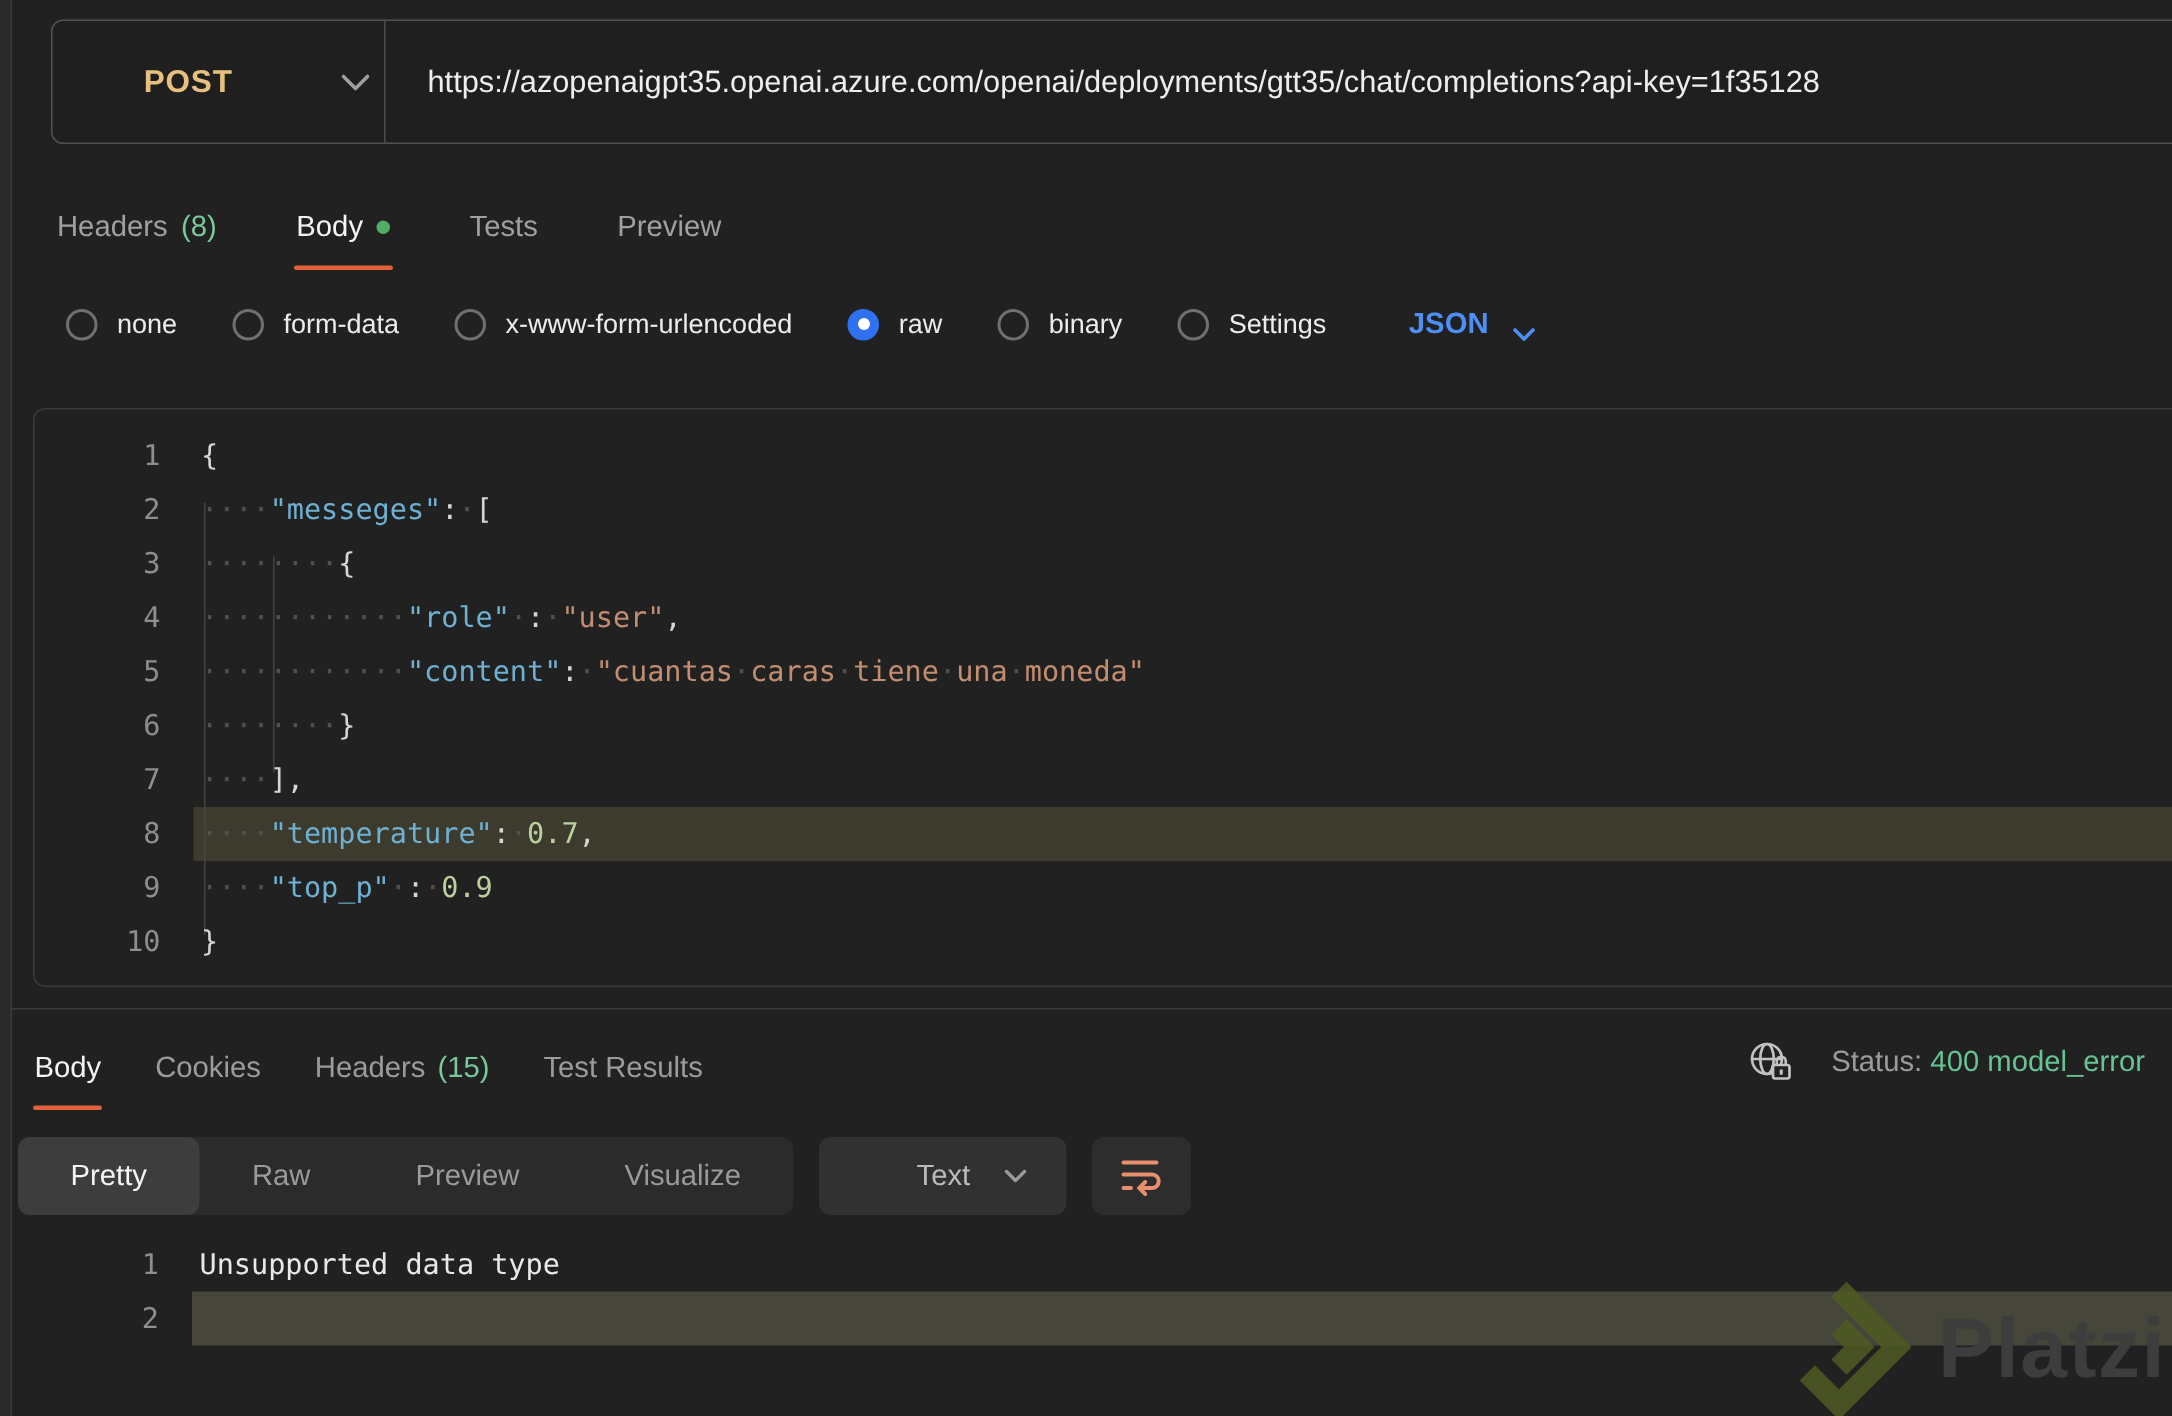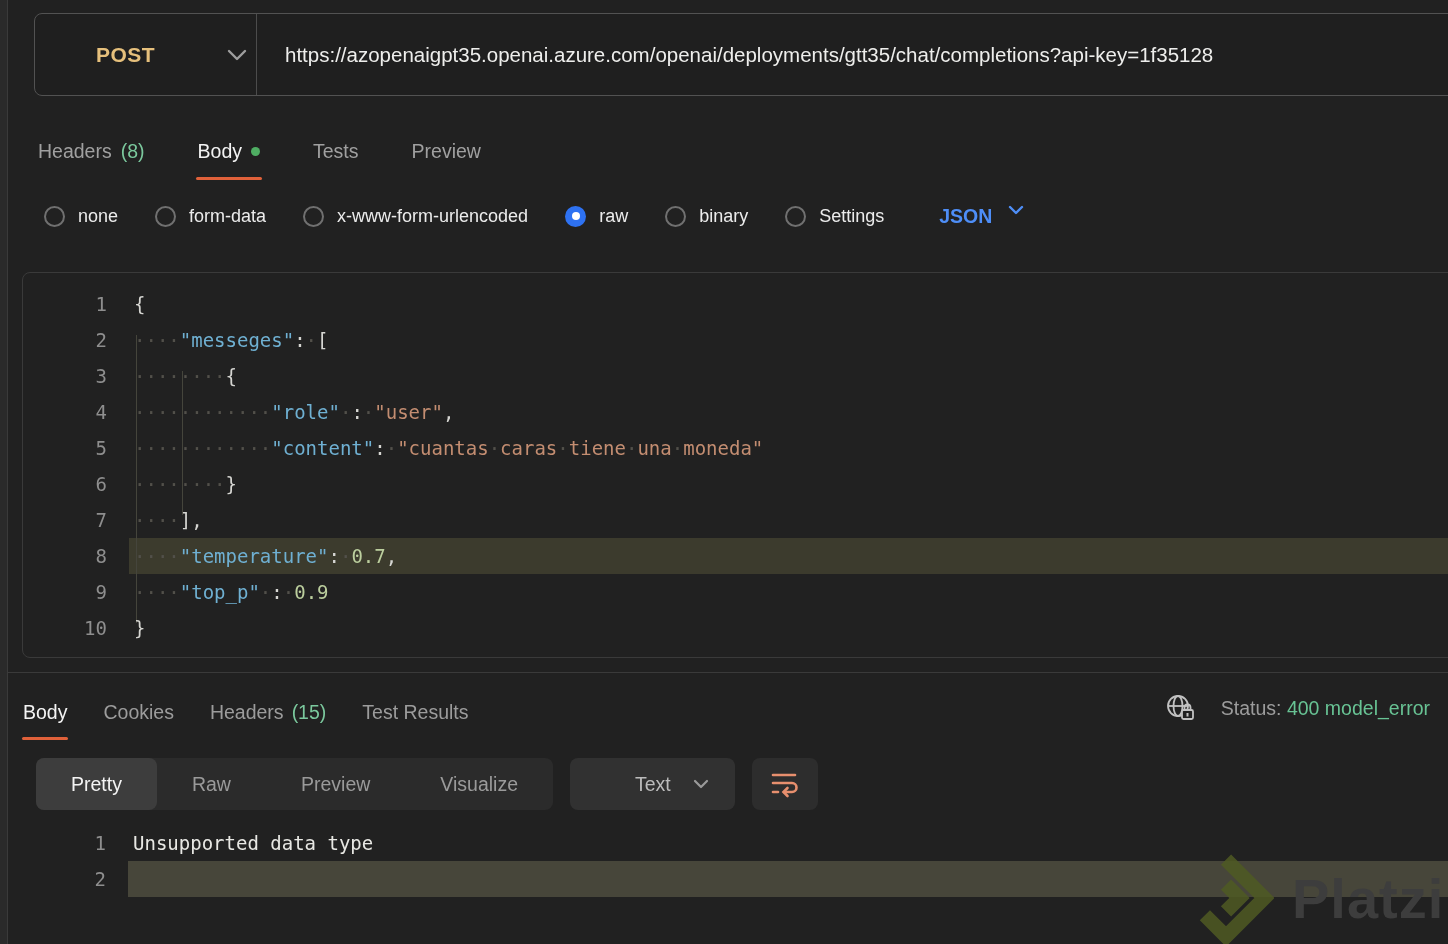--- a/index.html
+++ b/index.html
@@ -38,21 +38,21 @@
   .count { color:var(--count-green); }
 
   
   .modes-row { position:absolute; left:44px; top:194px; height:44px; display:flex; align-items:center; gap:37px; }
   .mode { display:flex; align-items:center; gap:13px; cursor:pointer; }
   .radio { width:21px; height:21px; border-radius:50%; border:2px solid #707070; position:relative; }
   .mode.selected .radio { border:none; background:var(--radio-blue); }
   .mode.selected .radio::after { content:""; position:absolute; left:50%; top:50%;
     width:8px; height:8px; border-radius:50%; background:#fff; transform:translate(-50%,-50%); }
   .mode-label { color:#ececec; font-size:18px; }
-  .lang-dd { display:flex; align-items:flex-start; gap:16px; margin-left:18px; cursor:pointer; }
+  .lang-dd { display:flex; align-items:flex-end; gap:16px; margin-left:18px; cursor:pointer; }
   .lang-label { color:var(--link-blue); font-size:19.5px; font-weight:700; }
 
   
   .editor { position:absolute; left:22px; top:272px; right:-14px; height:386px;
     border:1px solid #3a3a3a; border-radius:8px; overflow:hidden; }
   .editor-inner { position:absolute; inset:0; padding-top:13px; }
   .code-line { display:flex; height:36px; line-height:36px; font-size:19px; position:relative; }
   .gutter { width:84px; text-align:right; color:#8e8e8e; flex:none; }
   .code-text { padding-left:27px; white-space:pre; color:#d6d6d2; }
   .hl-row { position:absolute; left:106px; right:0; height:36px; background:var(--highlight-row); }
@@ -71,21 +71,21 @@
   .resp-tab { display:flex; align-items:center; gap:8px; color:#9c9c9c; font-size:19.5px;
     cursor:pointer; position:relative; padding:0 1px; }
   .resp-tab.active { color:#f4f4f4; }
   .resp-tab.active::after { content:""; position:absolute; left:0; right:0; bottom:-2px;
     height:3px; background:var(--accent-orange); border-radius:2px; }
   .status-area { position:absolute; top:686px; right:18px; height:44px; display:flex; align-items:center; gap:26px; }
   .status-text { font-size:19.5px; color:#9c9c9c; }
   .status-value { color:var(--status-green);margin-top:44px; }
 
   
-  .views-wrap { position:absolute; left:36px; top:758px; height:52px; display:flex; gap:17px; }
+  .views-wrap { position:absolute; left:12px; top:758px; height:52px; display:flex; gap:17px; }
   .segments { display:flex; background:#2b2b2b; border-radius:8px; }
   .segment { display:flex; align-items:center; padding:0 35px; color:#9a9a9a;
     font-size:19.5px; border-radius:8px; cursor:pointer; }
   .segment.active { background:#3d3d3d; color:#f4f4f4; }
   .text-dd { display:flex; align-items:center; gap:22px; background:#313131; border-radius:8px;
     padding:0 26px; cursor:pointer; }
   .text-dd-label { color:#bbbbbb; font-size:19.5px;margin-left:39px; }
   .wrap-btn { display:flex; align-items:center; justify-content:center; width:66px;
     background:#2d2d2d; border-radius:8px; cursor:pointer; }
 

